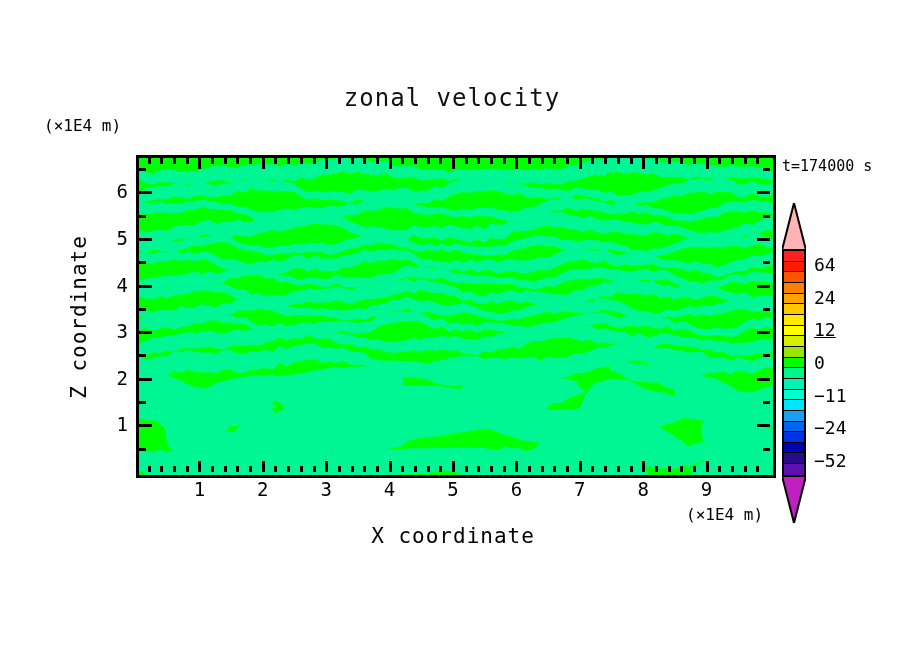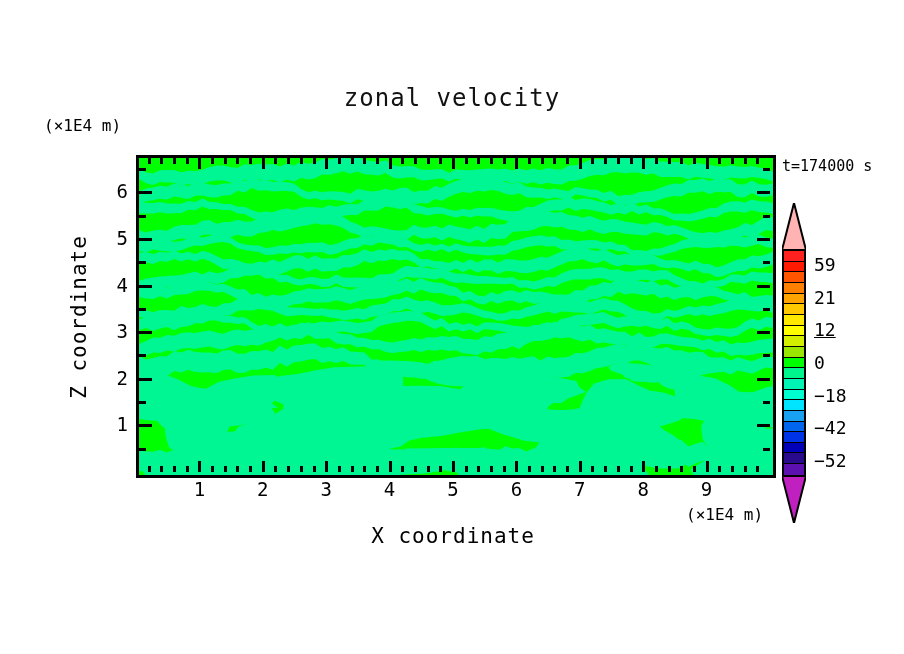--- a/index.html
+++ b/index.html
@@ -367,20 +367,20 @@
       <div class="cb-cell" style="background: rgb(0, 51, 230); height: 4.7619%;"></div>
       <div class="cb-cell" style="background: rgb(0, 0, 184); height: 4.7619%;"></div>
       <div class="cb-cell" style="background: rgb(42, 10, 140); height: 4.7619%;"></div>
       <div class="cb-cell" style="background: rgb(92, 16, 176); height: 4.7619%;"></div>
     </div>
   <svg id="cb-arrow-bottom" class="cb-arrow" viewBox="0 0 24 47" preserveAspectRatio="none">
     <polygon points="0,0 24,0 12,47" fill="#c020c0" stroke="#000000" stroke-width="2"></polygon>
   </svg>
 </div>
 <div id="cblabels-layer">
-    <div class="cblabel" style="top: 254.286px;">59</div>
-    <div class="cblabel" style="top: 286.857px;">21</div>
+    <div class="cblabel" style="top: 254.286px;">64</div>
+    <div class="cblabel" style="top: 286.857px;">24</div>
     <div class="cblabel" style="top: 319.429px; text-decoration: underline;">12</div>
     <div class="cblabel" style="top: 352px;">0</div>
-    <div class="cblabel" style="top: 384.571px;">−18</div>
-    <div class="cblabel" style="top: 417.143px;">−42</div>
+    <div class="cblabel" style="top: 384.571px;">−11</div>
+    <div class="cblabel" style="top: 417.143px;">−24</div>
     <div class="cblabel" style="top: 449.714px;">−52</div>
   </div>
 
 </body></html>

